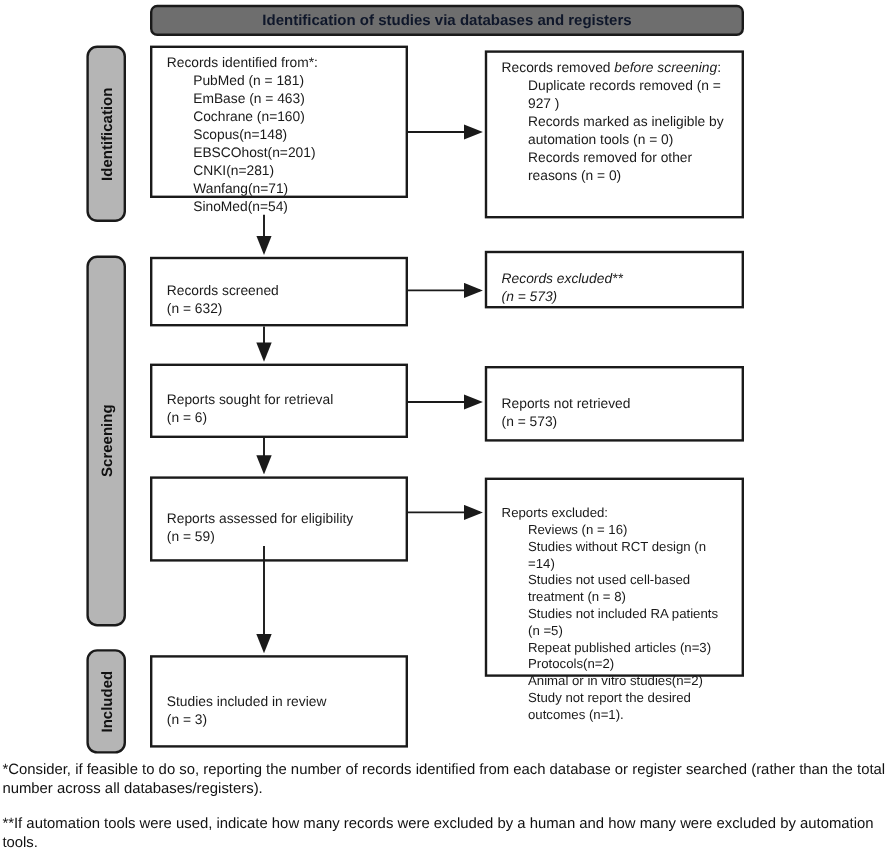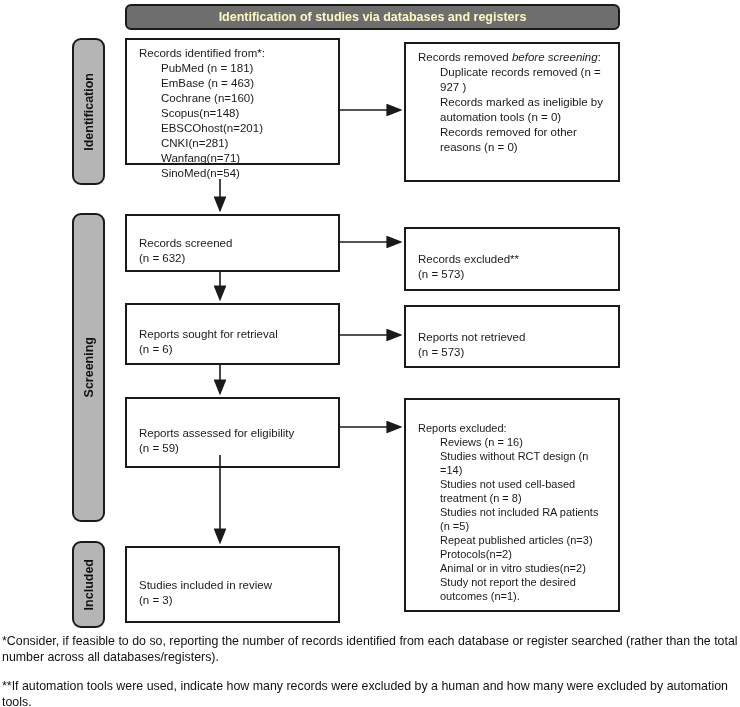--- a/index.html
+++ b/index.html
@@ -5,21 +5,21 @@
   * { margin: 0; padding: 0; box-sizing: border-box; }
   body { background: #ffffff; font-family: "Liberation Sans", sans-serif; }
   .canvas {
     position: relative; width: 740px; height: 707px; background: #ffffff;
     color: #1a1a1a; overflow: hidden;
   }
   .hdr {
     position: absolute; left: 125px; top: 4px; width: 495px; height: 26px;
     background: #6e6e6e; border: 2px solid #1a1a1a; border-radius: 6px;
     display: flex; align-items: center; justify-content: center;
-    font-size: 12.5px; font-weight: bold; color: #fef9c3;
+    font-size: 12.5px; font-weight: bold; color: #0f172a;
   }
   .stage {
     position: absolute; left: 72px; width: 33px;
     background: #b5b5b5; border: 2px solid #1a1a1a; border-radius: 9px;
     display: flex; align-items: center; justify-content: center;
   }
   .stage span {
     writing-mode: vertical-rl; transform: rotate(180deg);
     font-size: 12.5px; font-weight: bold; color: #111; white-space: nowrap;
   }
@@ -29,25 +29,25 @@
   }
   .box.list { padding: 6px 8px 4px 12px; }
   .box.center { display: flex; flex-direction: column; justify-content: center; padding: 20px 8px 4px 12px; }
   .indent { margin-left: 22px; }
   .italic { font-style: italic; }
   .lcol { left: 125px; width: 215px; }
   .rcol { left: 404px; width: 216px; }
   #b-identified { top: 38px;  height: 127px; }
   #b-removed    { top: 42px;  height: 140px; }
   #b-screened   { top: 214px; height: 58px; }
-  #b-rexcluded  { top: 227px; height: 64px; }
+  #b-rexcluded  { top: 209px; height: 48px; font-style: italic; }
   #b-sought     { top: 303px; height: 62px; }
   #b-notret     { top: 305px; height: 63px; }
   #b-assessed   { top: 397px; height: 71px; }
-  #b-repexcl    { top: 398px; height: 214px; padding-top: 22px; font-size: 11px; line-height: 1.27; }
+  #b-repexcl    { top: 398px; height: 166px; padding-top: 22px; font-size: 11px; line-height: 1.27; }
   #b-included   { top: 546px; height: 77px; }
   svg.arrows { position: absolute; left: 0; top: 0; pointer-events: none; }
   .footnotes {
     position: absolute; left: 2px; top: 634px; width: 737px;
     font-size: 12.4px; line-height: 1.28; color: #111;
   }
   .footnotes .note + .note { margin-top: 13px; }
 </style>
 </head>
 <body>

